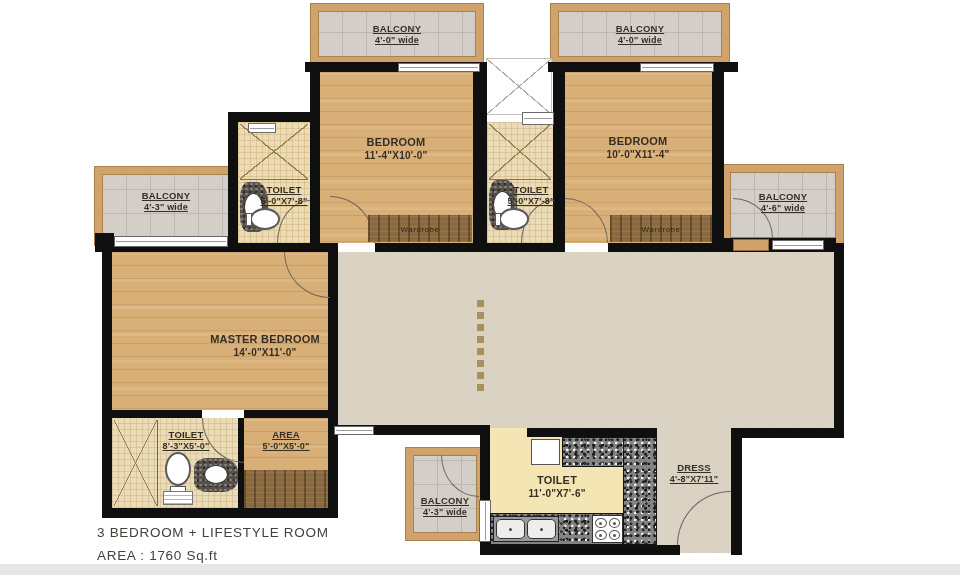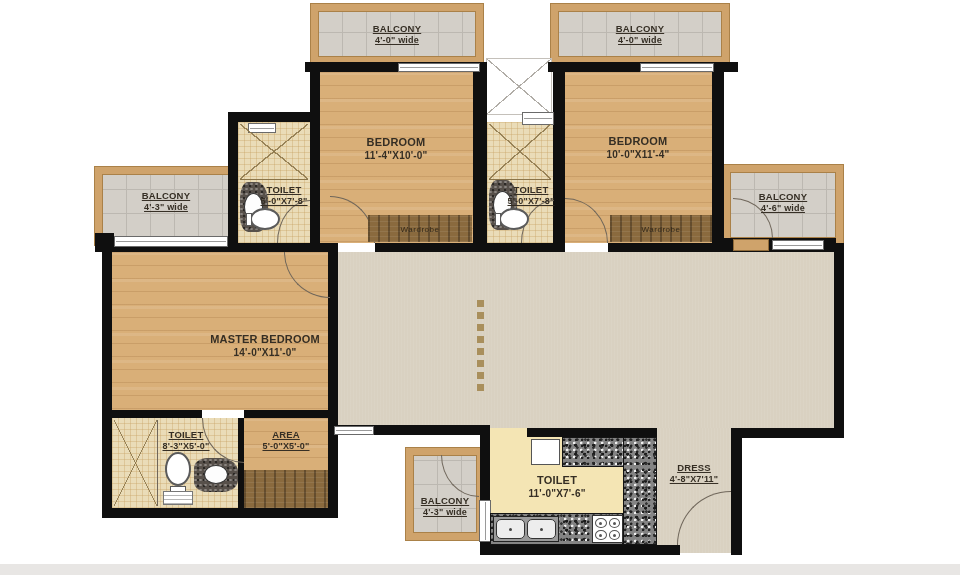--- a/index.html
+++ b/index.html
@@ -237,15 +237,19 @@
   </div>
   <div class="rlabel small" style="left:783px;top:203px">
     <div>BALCONY</div>
     <div class="dims">4'-6" wide</div>
   </div>
   <div class="rlabel small" style="left:445px;top:507px">
     <div>BALCONY</div>
     <div class="dims">4'-3" wide</div>
   </div>
 
+  <div class="title" style="left:97px;top:522px">
+    <div>3 BEDROOM + LIFESTYLE ROOM</div>
+    <div>AREA : 1760 Sq.ft</div>
+  </div>
 
   <div class="abs bottomband" style="left:0px;top:564px;width:960px;height:11px"></div>
 </div>
 
 </body></html>

